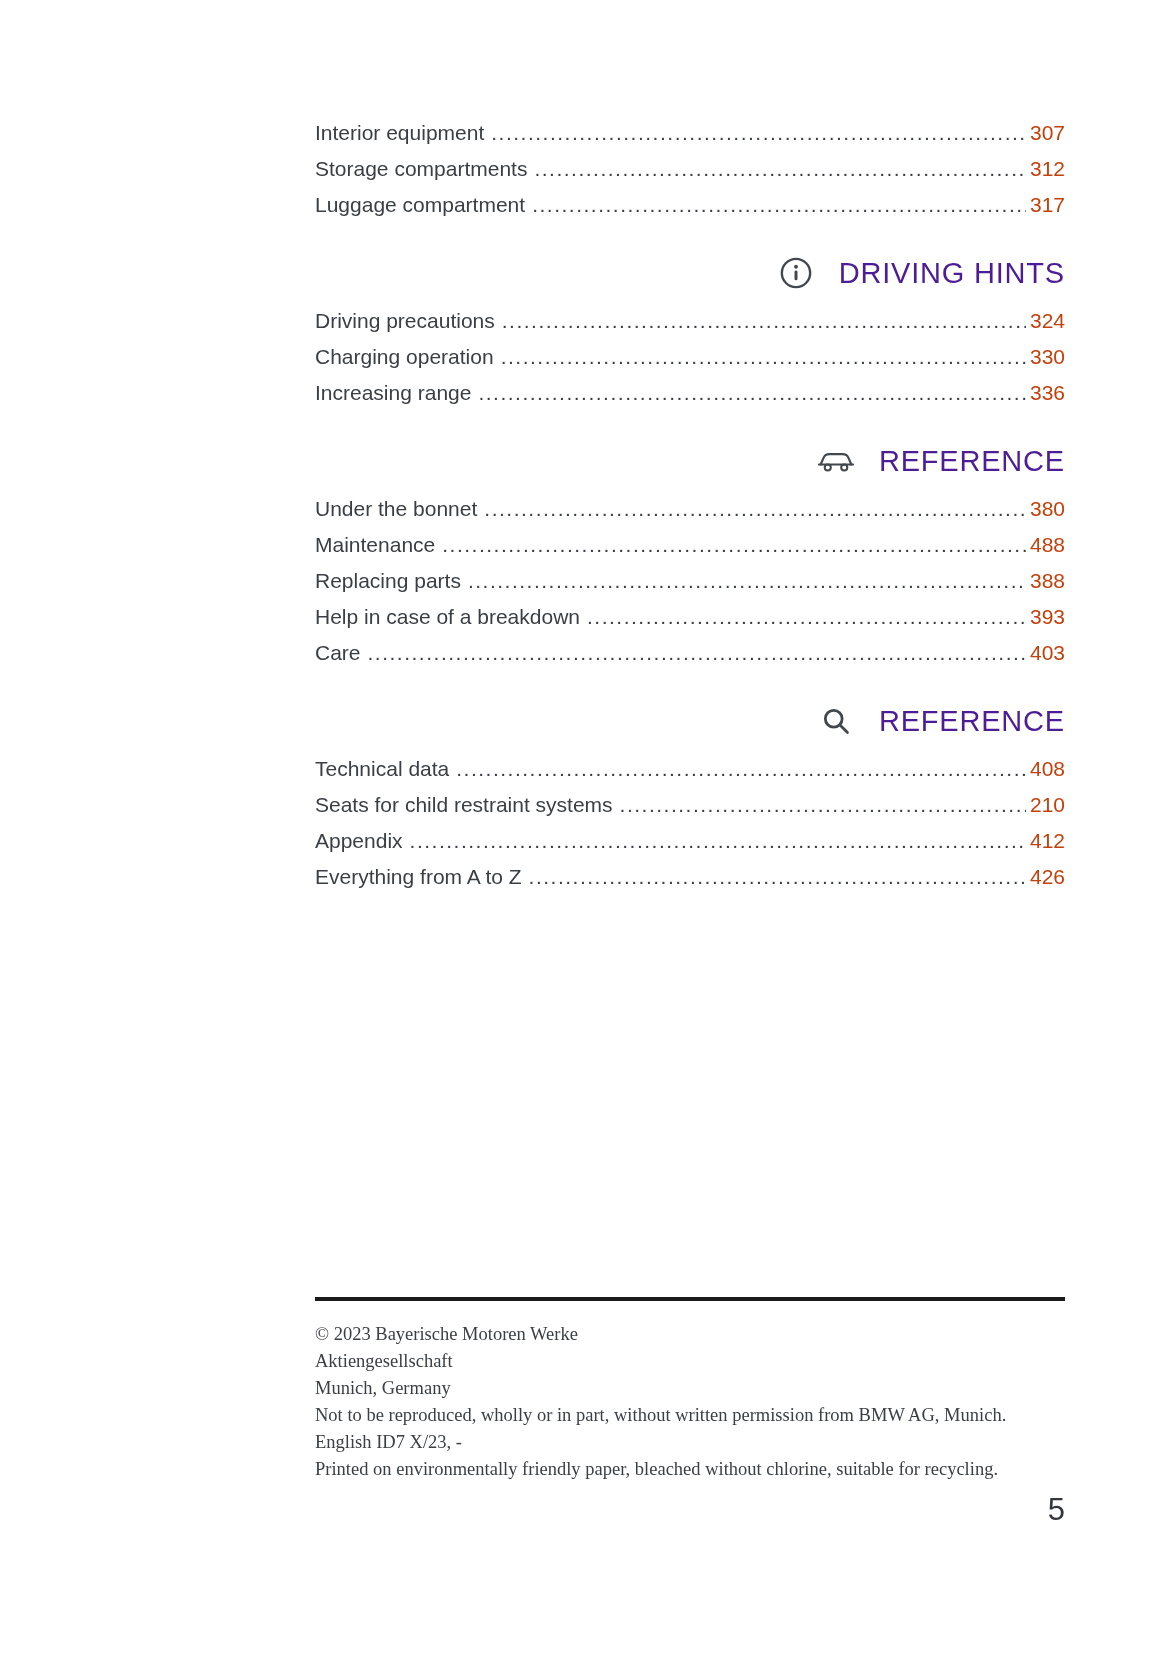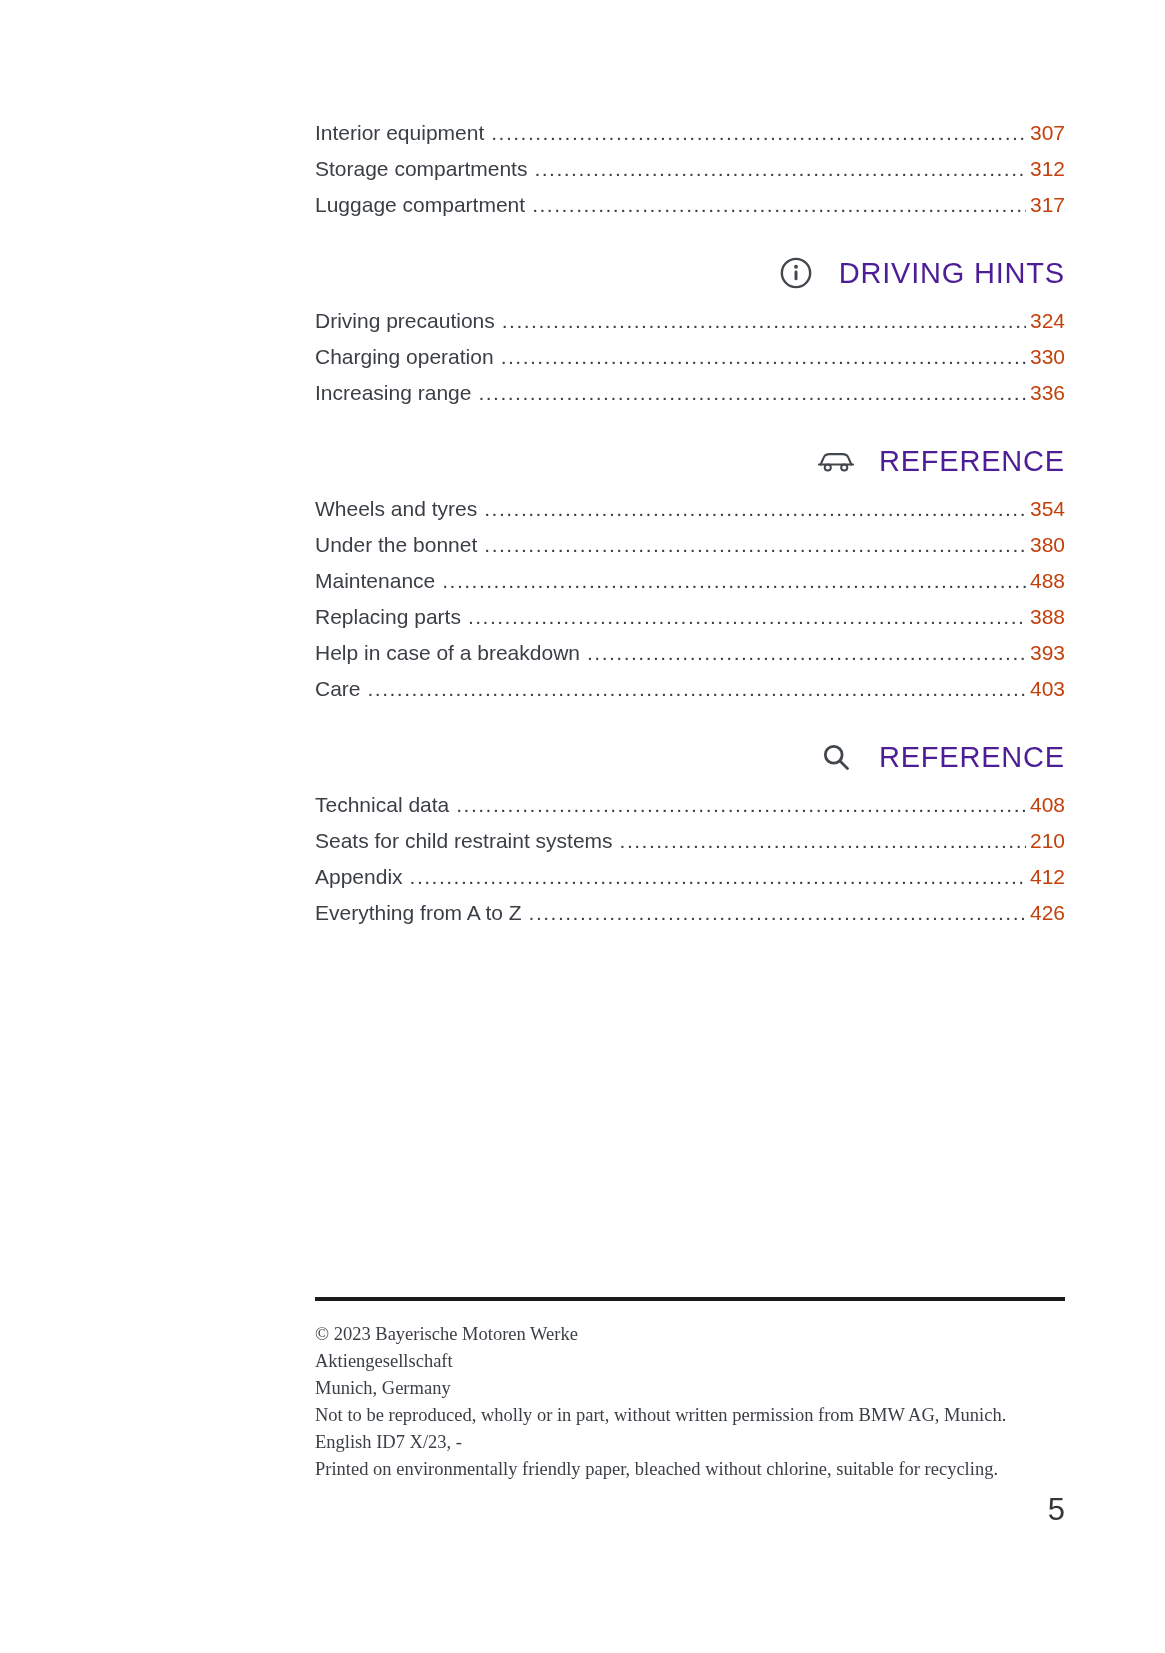--- a/index.html
+++ b/index.html
@@ -145,25 +145,20 @@
           <svg viewBox="0 0 34 22" width="40" height="26" aria-hidden="true">
             <path d="M4 14 L6.5 8.2 Q7.6 5.2 11.5 5.2 L22.5 5.2 Q26.4 5.2 27.5 8.2 L30 14" fill="none" stroke="#42474d" stroke-width="1.8" stroke-linecap="round"></path>
             <path d="M2.5 14 H31.5" fill="none" stroke="#42474d" stroke-width="1.8" stroke-linecap="round"></path>
             <circle cx="10" cy="16.5" r="2.6" fill="none" stroke="#42474d" stroke-width="1.7"></circle>
             <circle cx="24" cy="16.5" r="2.6" fill="none" stroke="#42474d" stroke-width="1.7"></circle>
           </svg>
         </span>
         <span>REFERENCE</span>
       </h2>
       <div class="toc-entry">
-        <span class="label">Wheels and tyres</span>
-        <span class="leader"></span>
-        <span class="page-num">354</span>
-      </div>
-      <div class="toc-entry">
         <span class="label">Under the bonnet</span>
         <span class="leader"></span>
         <span class="page-num">380</span>
       </div>
       <div class="toc-entry">
         <span class="label">Maintenance</span>
         <span class="leader"></span>
         <span class="page-num">488</span>
       </div>
       <div class="toc-entry">

